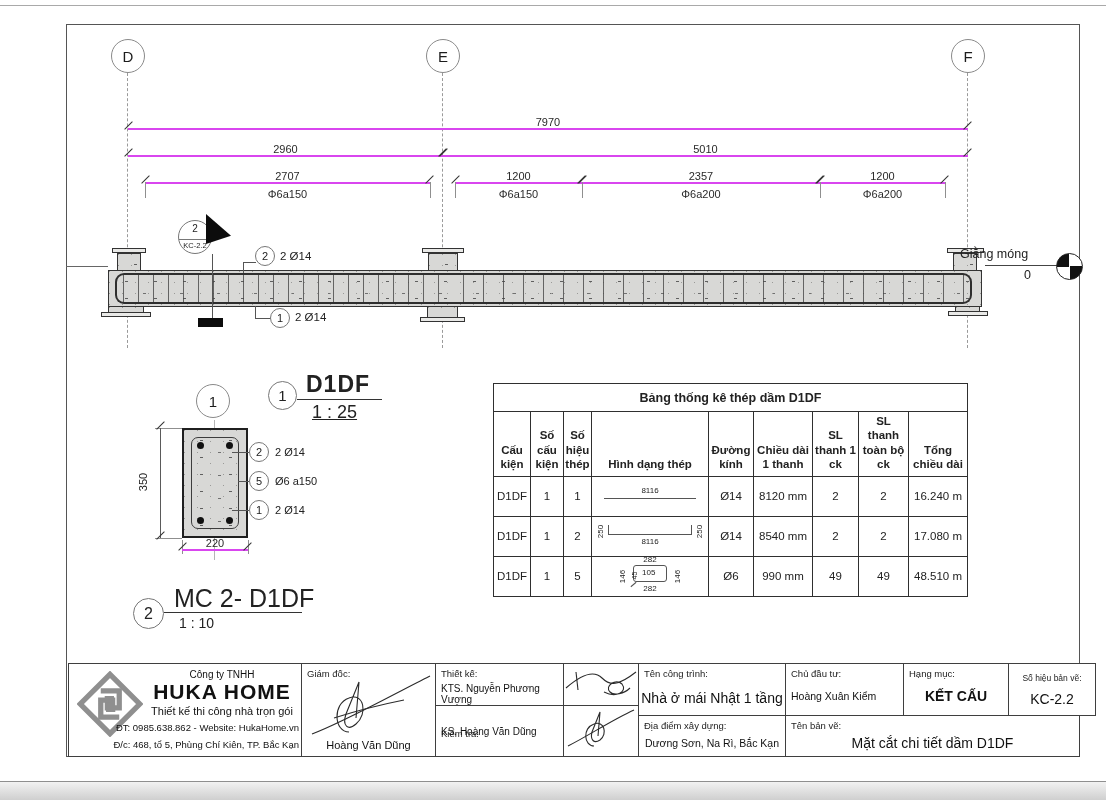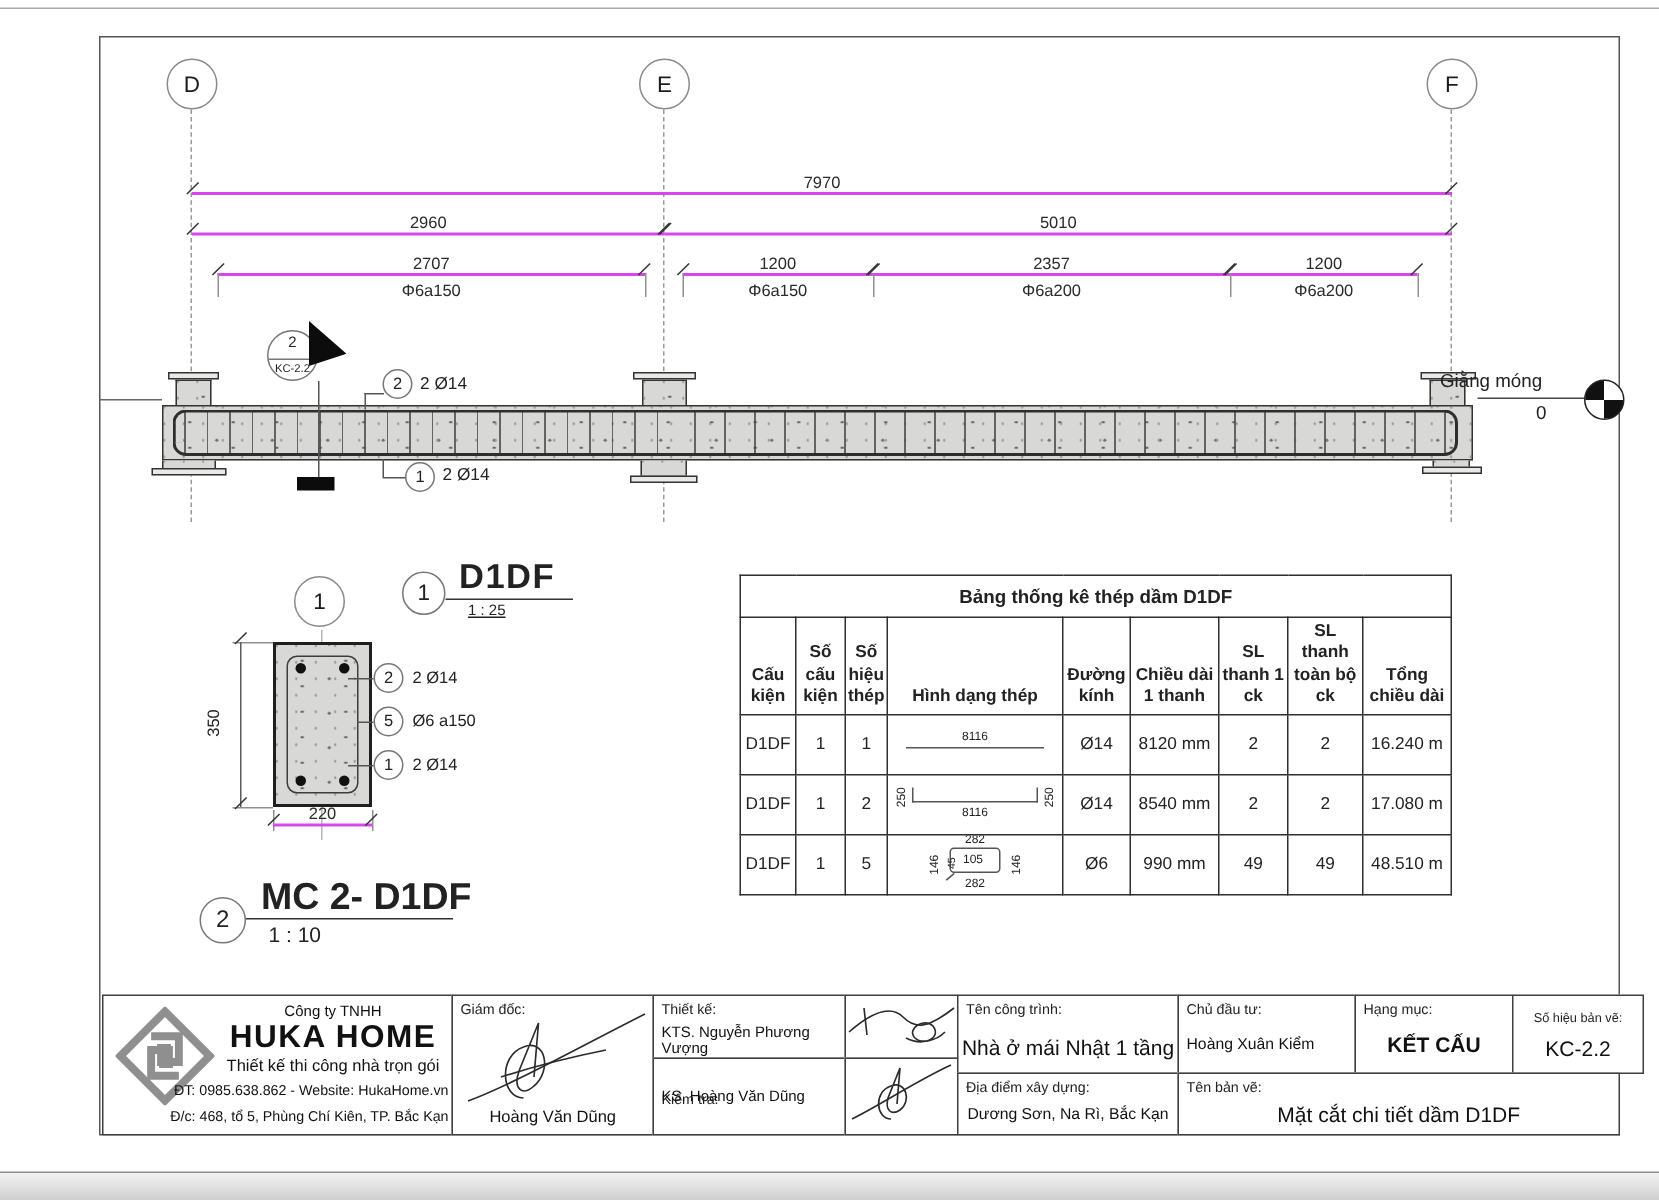--- a/index.html
+++ b/index.html
@@ -254,26 +254,26 @@
   <div class="co" style="left:249px; top:500px;">
       <span>1</span>
     </div>
   <div class="txt" style="left:275px; top:504px; font-size:11px;">2 Ø14</div>
 
   <div class="sec-title-circle" style="left:268px; top:381px; width:29px; height:29px; font-size:15px;">
       <span>1</span>
     </div>
   <div class="txt" style="left:306px; top:371px; font-size:23px; font-weight:600; letter-spacing:1px;">D1DF</div>
   <div class="underline" style="left:297px; top:399px; width:85px;"></div>
-  <div class="txt" style="left:312px; top:402px; font-size:10px;text-decoration:underline;">1 : 25</div>
+  <div class="txt" style="left:312px; top:402px; font-size:18px;text-decoration:underline;">1 : 25</div>
 
   <div class="sec-title-circle" style="left:133px; top:598px; width:31px; height:31px; font-size:16px;">
       <span>2</span>
     </div>
-  <div class="txt" style="left:174px; top:584px; font-size:25px; font-weight:700;">MC 2- D1DF</div>
+  <div class="txt" style="left:174px; top:584px; font-size:25px; font-weight:400;">MC 2- D1DF</div>
   <div class="underline" style="left:164px; top:612px; width:138px;"></div>
   <div class="txt" style="left:179px; top:615px; font-size:14px;">1 : 10</div>
 
   <table class="steel">
     <colgroup>
       <col style="width:37px">
         <col style="width:33px">
         <col style="width:28px">
         <col style="width:117px">
       <col style="width:45px">

